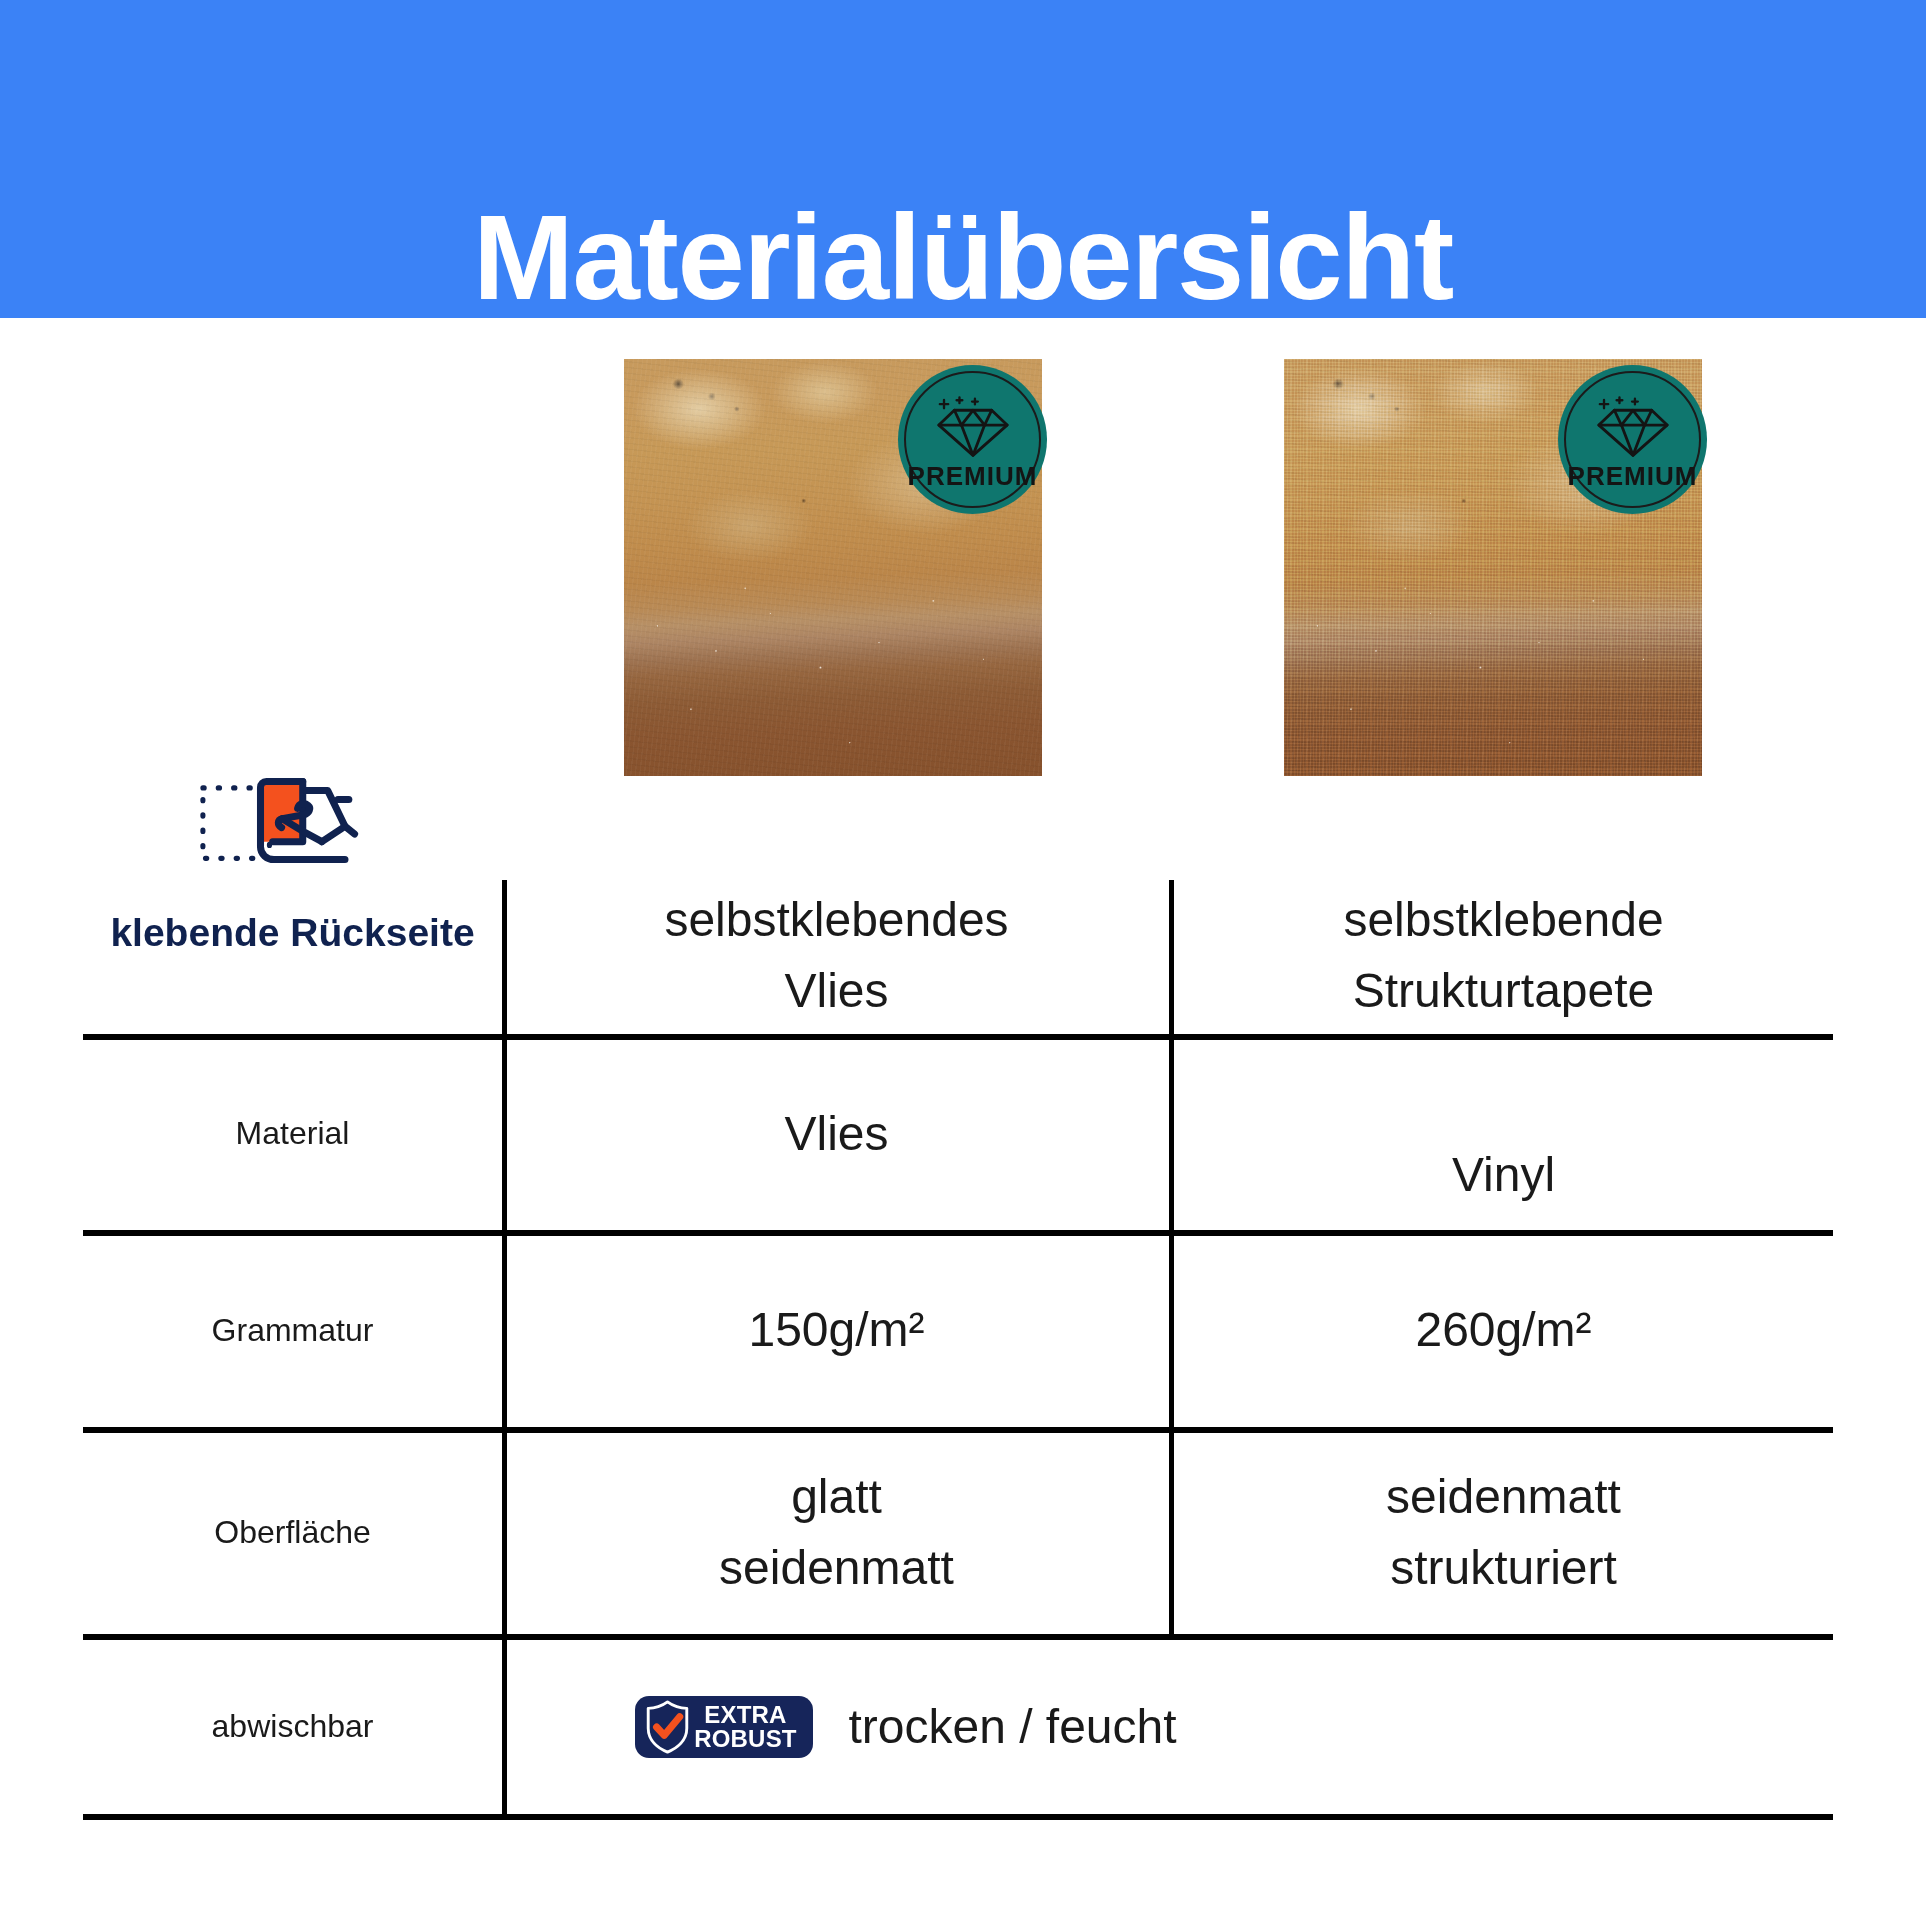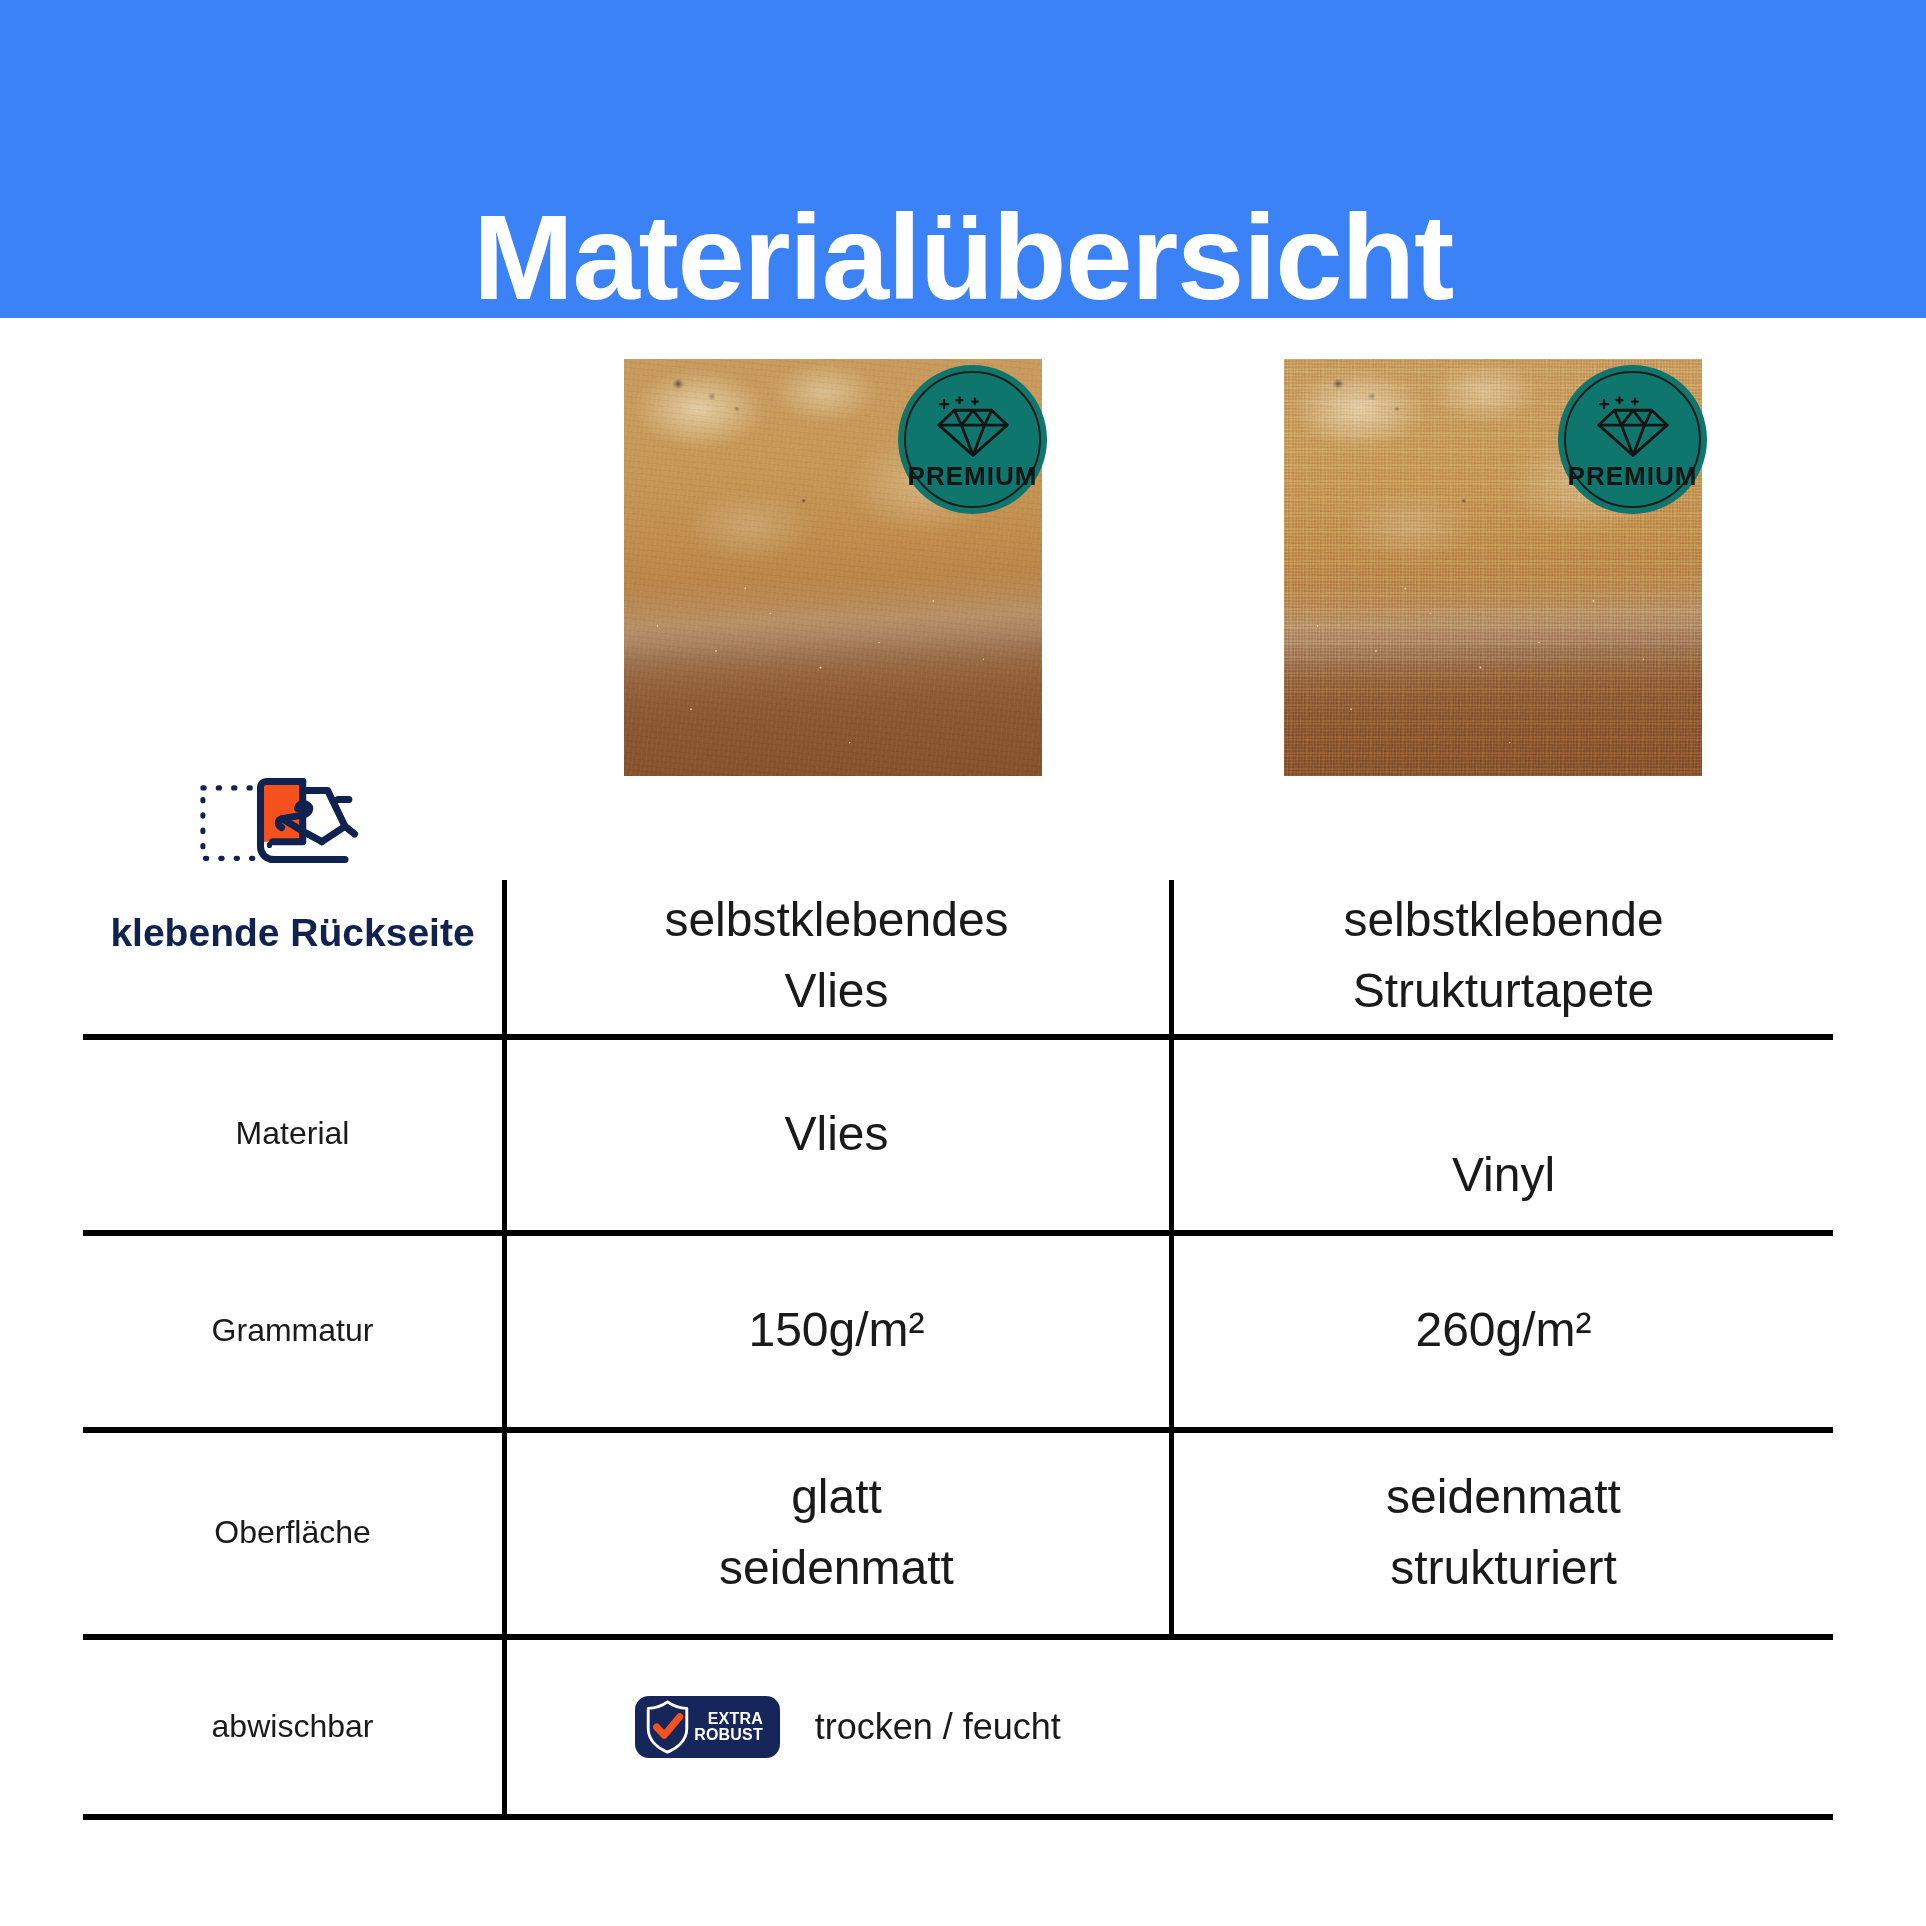--- a/index.html
+++ b/index.html
@@ -167,22 +167,22 @@
 
   
   .robust-badge{
     display:inline-flex;align-items:center;
     background:#16255a;border-radius:14px;
     padding:6.4px 16.7px 6.4px 10.3px;
     position:relative;
     height:62px;box-sizing:border-box;
   }
   .robust-badge .rtext{
-    color:#fff;font-weight:800;font-size:16px;line-height:1.0;
-    text-align:right;letter-spacing:0.2px;margin-left:3.9px;
+    color:#fff;font-weight:800;font-size:24px;line-height:1.0;
+    text-align:center;letter-spacing:0.2px;margin-left:3.9px;
   }
   .robust-row-inner{
     display:flex;align-items:center;gap:35px;
   }
 </style>
 </head>
 <body>
 
 <div class="header-band">
   <div class="header-title">Materialübersicht</div>
@@ -316,16 +316,16 @@
     <div class="robust-badge">
       <svg width="45" height="54" viewBox="0 0 70 84">
         <path d="M35 3 C24 11 13 13 5 13 L5 44 C5 63 20 75 35 81 C50 75 65 63 65 44 L65 13 C57 13 46 11 35 3 Z" fill="#16255a" stroke="#ffffff" stroke-width="4.5" stroke-linejoin="round"></path>
         <path d="M18 42 L30 55 L54 26" fill="none" stroke="#F4511E" stroke-width="11" stroke-linecap="round" stroke-linejoin="round"></path>
       </svg>
       <div class="rtext">
         <div>EXTRA</div>
         <div>ROBUST</div>
       </div>
     </div>
-    <span style="font-size:36px;white-space:nowrap;text-align:center;">trocken / feucht</span>
+    <span style="font-size:48px;white-space:nowrap;text-align:center;">trocken / feucht</span>
   </div>
 </div>
 
 
 </body></html>

